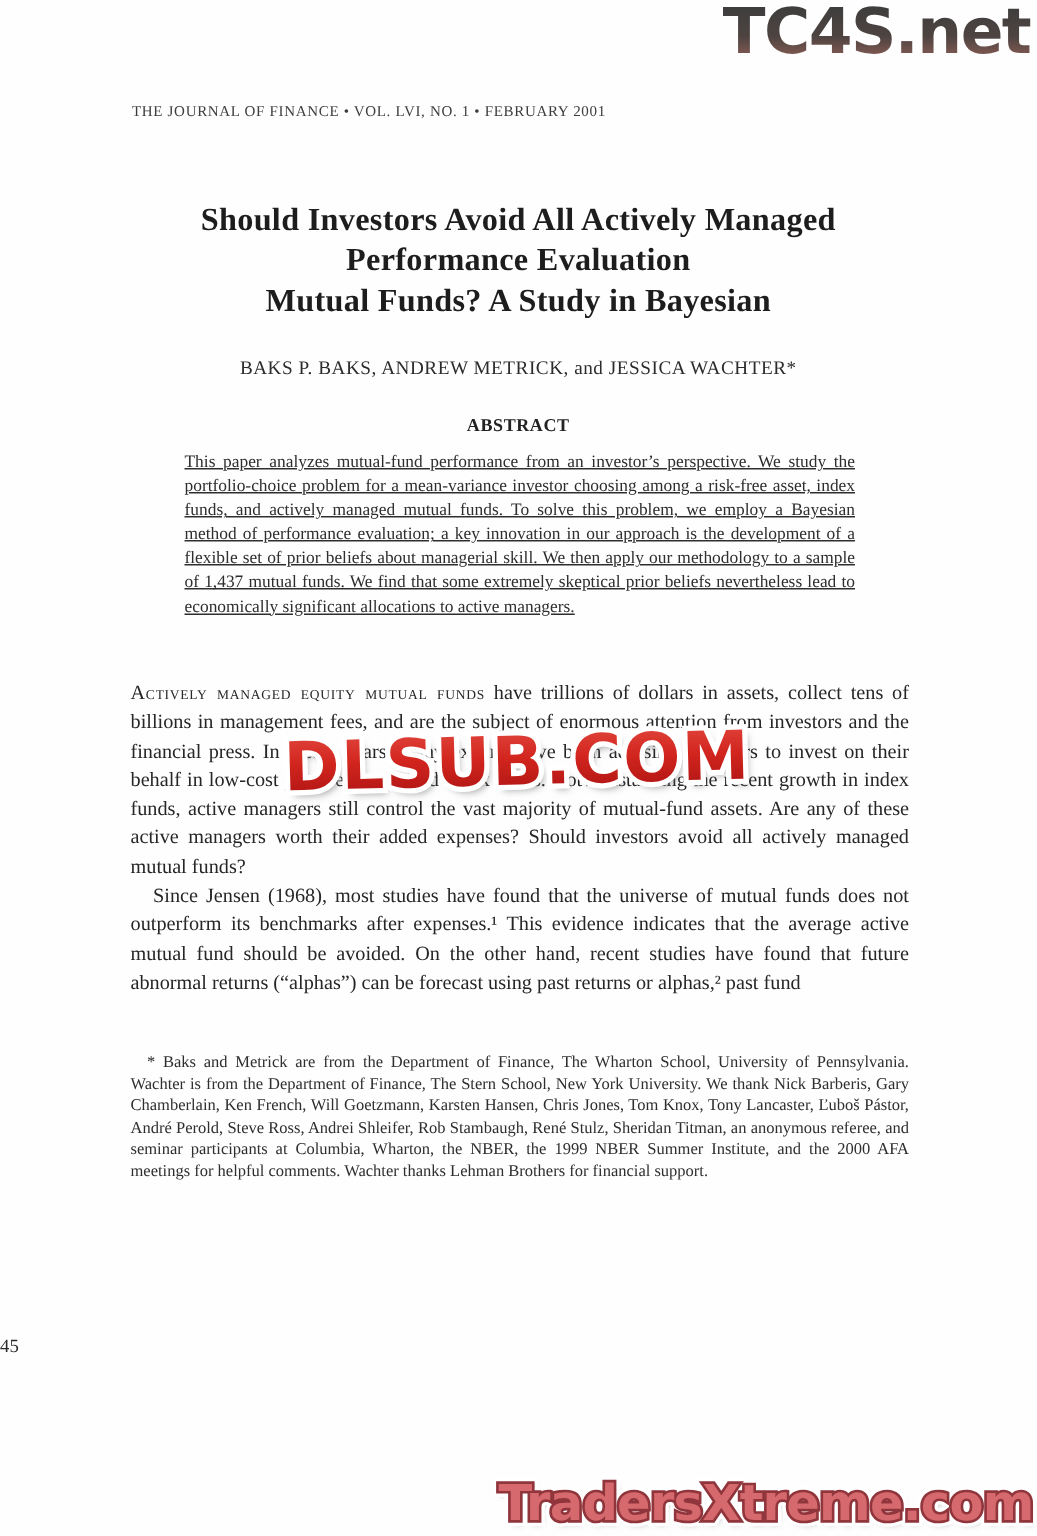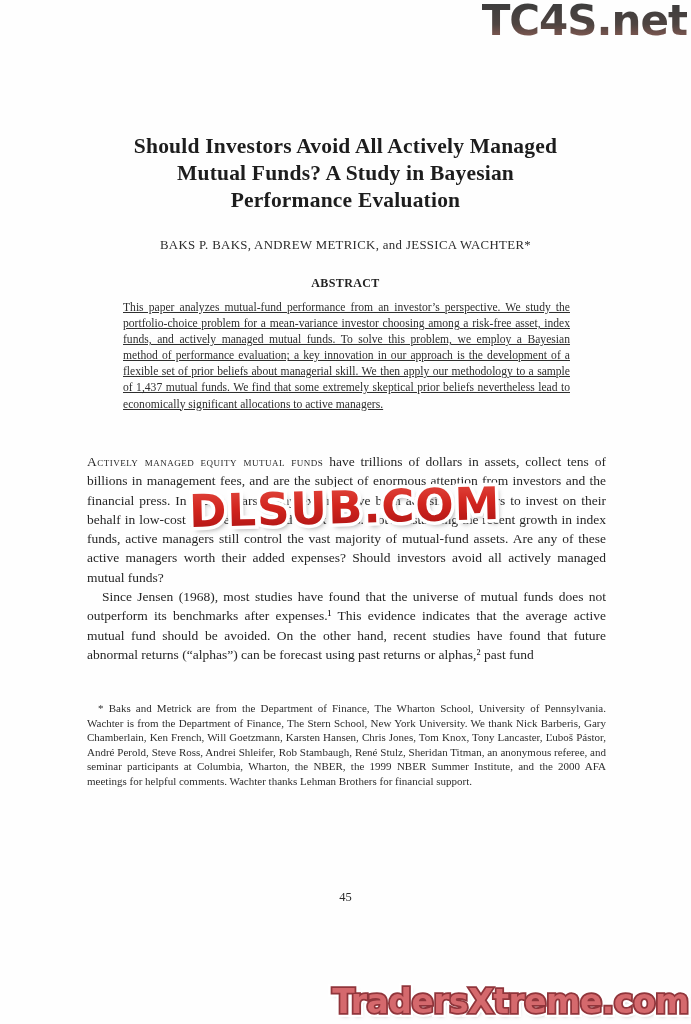--- a/index.html
+++ b/index.html
@@ -50,21 +50,21 @@
   .smallcaps { font-variant:small-caps; letter-spacing:0.5px; }
 
   .footnotes {
     position:absolute; top:701px; left:87px; width:519px;
     font-size:11px; line-height:14.6px; text-align:justify; color:#2e2e2e;
   }
   .footnotes p { margin:0; text-indent:11px; }
 
   .page-number {
     position:absolute; top:890px; left:0; right:0;
-    text-align:center; font-size:12.5px; color:#2a2a2a;
+    text-align:left; font-size:12.5px; color:#2a2a2a;
   }
 
   
   .wm-top {
     position:absolute; top:-4px; right:4px;
     font-family:"DejaVu Sans", sans-serif; font-weight:bold;
     font-size:42px; letter-spacing:-1px; white-space:nowrap;
     background:linear-gradient(180deg,#3d3d3d 15%,#4e4441 58%,#956158 95%);
     -webkit-background-clip:text; background-clip:text; color:transparent;
   }
@@ -97,25 +97,26 @@
     text-shadow:2px 3px 4px rgba(125,125,125,0.6);
   }
   .wm-bottom .edge { -webkit-text-stroke:3.5px #90353b; color:#90353b; }
   .wm-bottom .fill { color:#d5696d; }
 </style>
 </head>
 <body>
 
 <div class="page">
 
+  <div class="journal-line">THE JOURNAL OF FINANCE • VOL. LVI, NO. 1 • FEBRUARY 2001</div>
 
   <h1 class="title">
     <span class="tl">Should Investors Avoid All Actively Managed</span>
+    <span class="tl">Performance Evaluation</span>
     <span class="tl">Mutual Funds? A Study in Bayesian</span>
-    <span class="tl">Performance Evaluation</span>
   </h1>
 
   <div class="authors">BAKS P. BAKS, ANDREW METRICK, and JESSICA WACHTER*</div>
 
   <div class="abstract-heading">ABSTRACT</div>
 
   <div class="abstract">This paper analyzes mutual-fund performance from an investor’s perspective. We study the portfolio-choice problem for a mean-variance investor choosing among a risk-free asset, index funds, and actively managed mutual funds. To solve this problem, we employ a Bayesian method of performance evaluation; a key innovation in our approach is the development of a flexible set of prior beliefs about managerial skill. We then apply our methodology to a sample of 1,437 mutual funds. We find that some extremely skeptical prior beliefs nevertheless lead to economically significant allocations to active managers.</div>
 
   <div class="bodycol">
     <p><span class="smallcaps">Actively managed equity mutual funds</span><span> have trillions of dollars in assets, collect tens of billions in management fees, and are the subject of enormous attention from investors and the financial press. In recent years, many experts have been advising investors to invest on their behalf in low-cost passively managed index funds. Notwithstanding the recent growth in index funds, active managers still control the vast majority of mutual-fund assets. Are any of these active managers worth their added expenses? Should investors avoid all actively managed mutual funds?</span></p>

